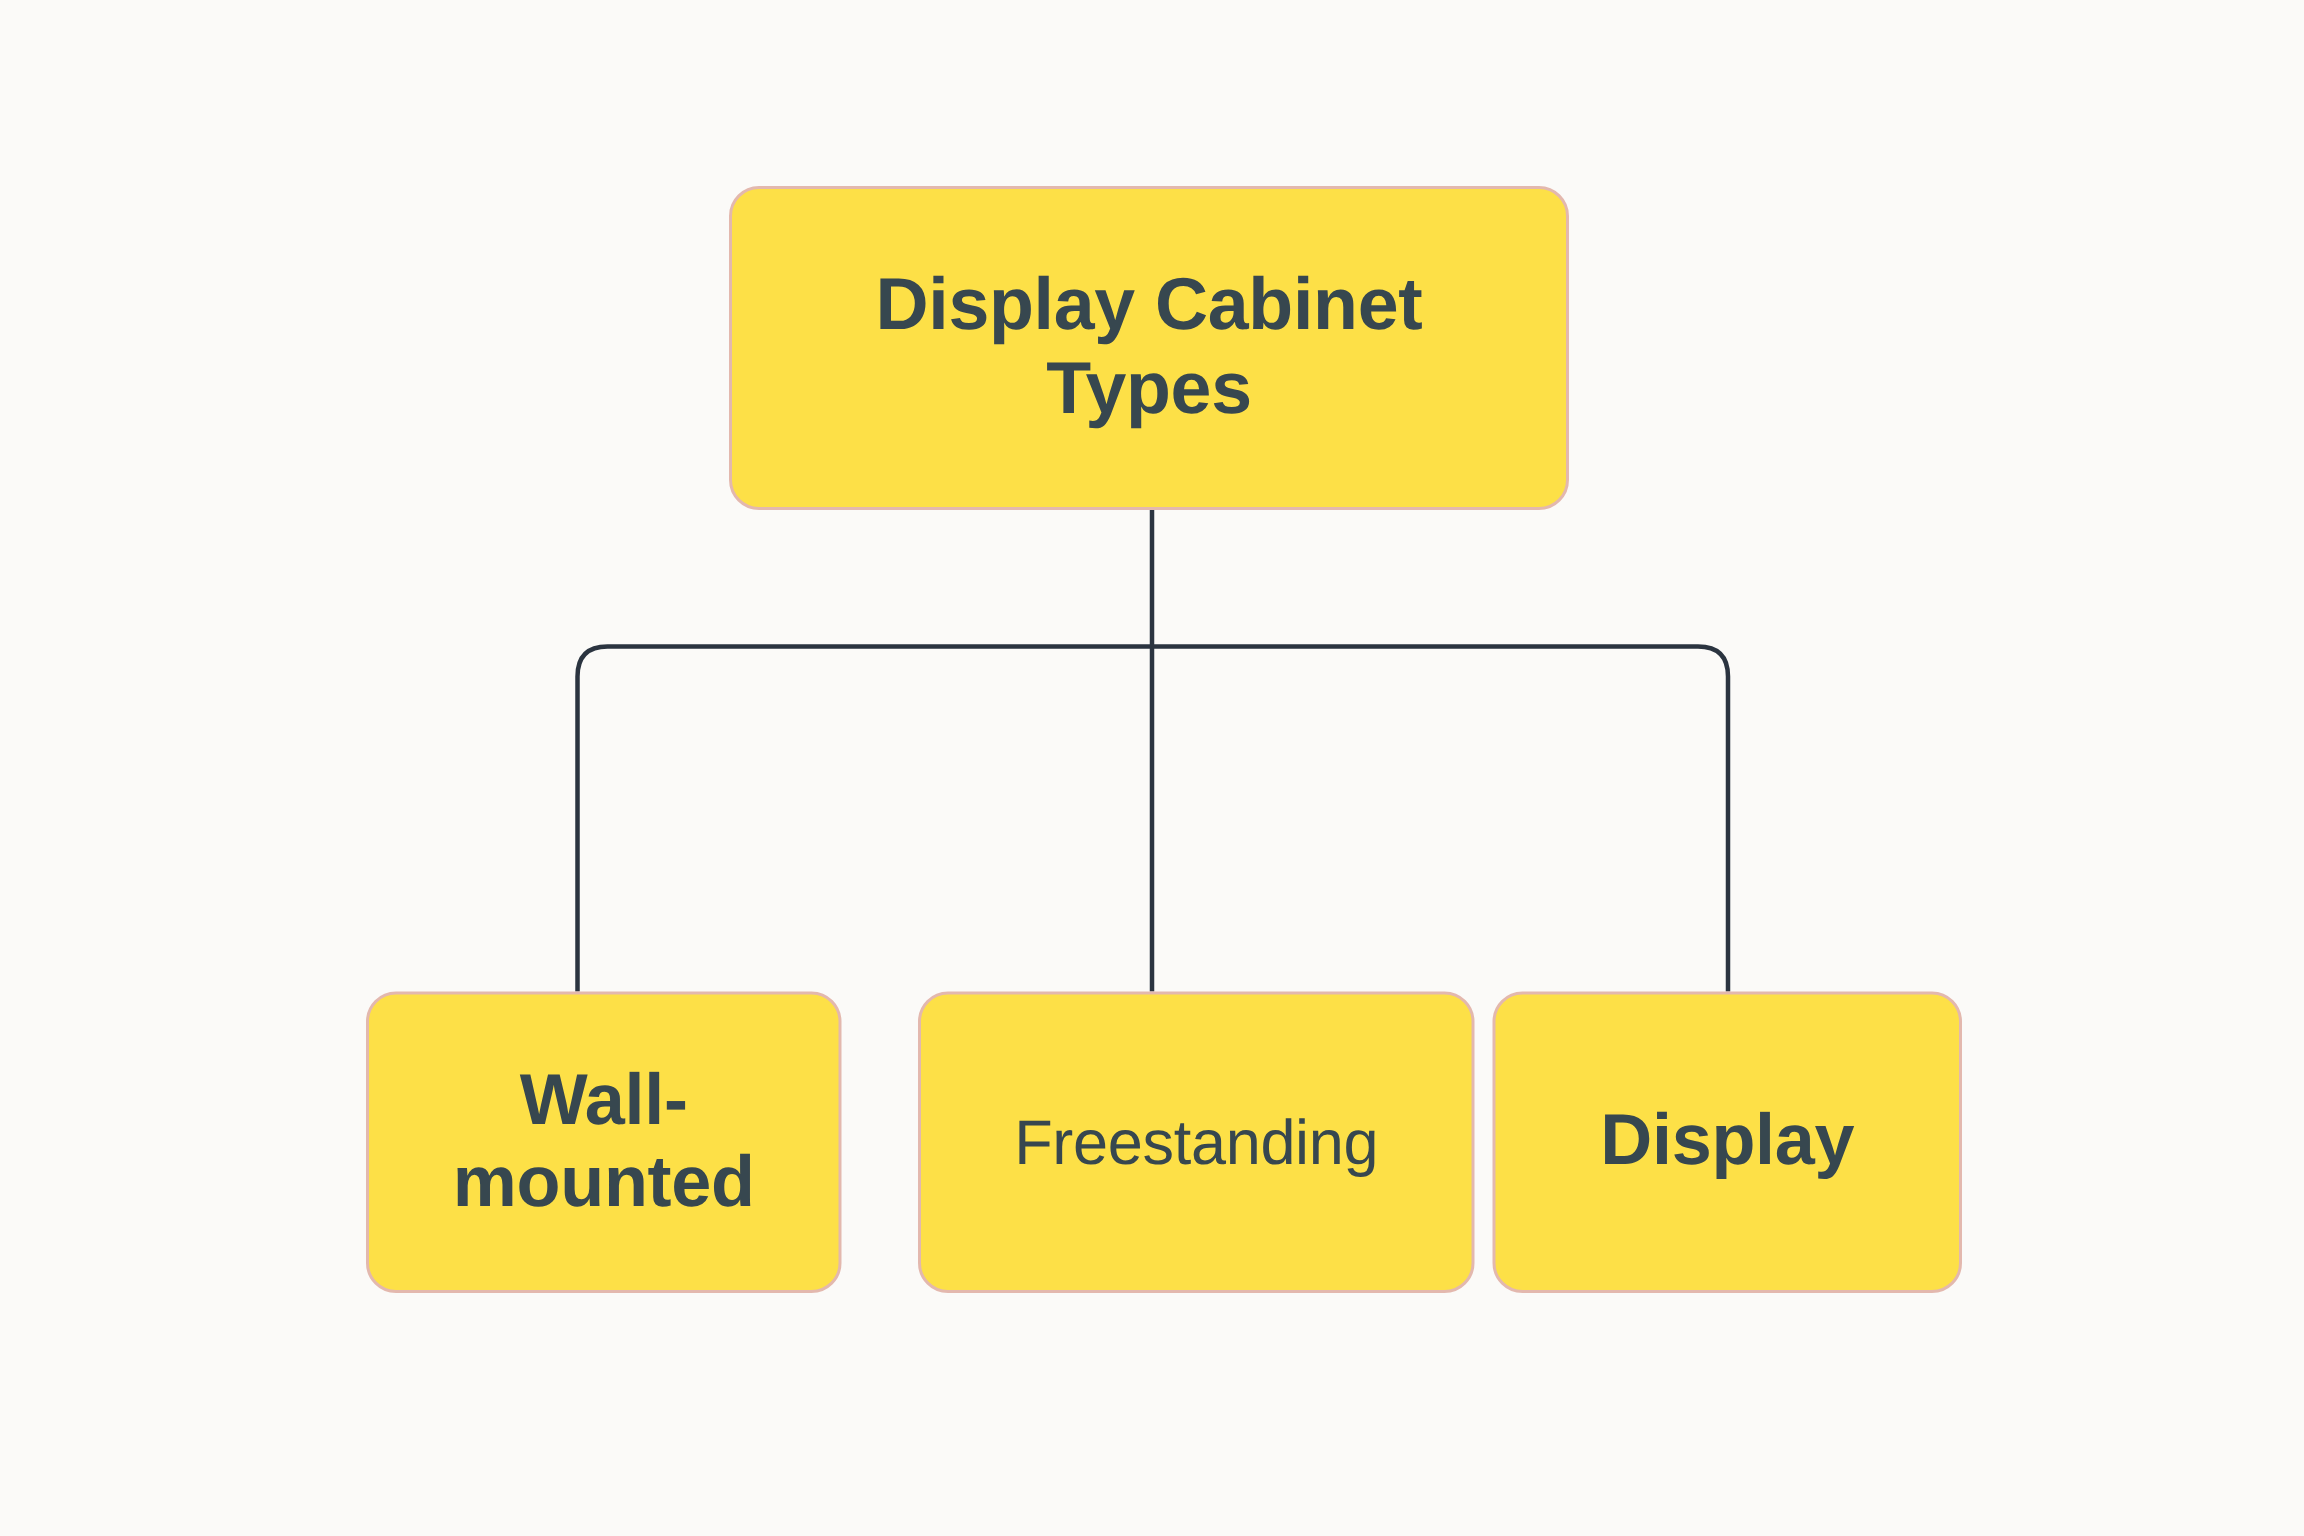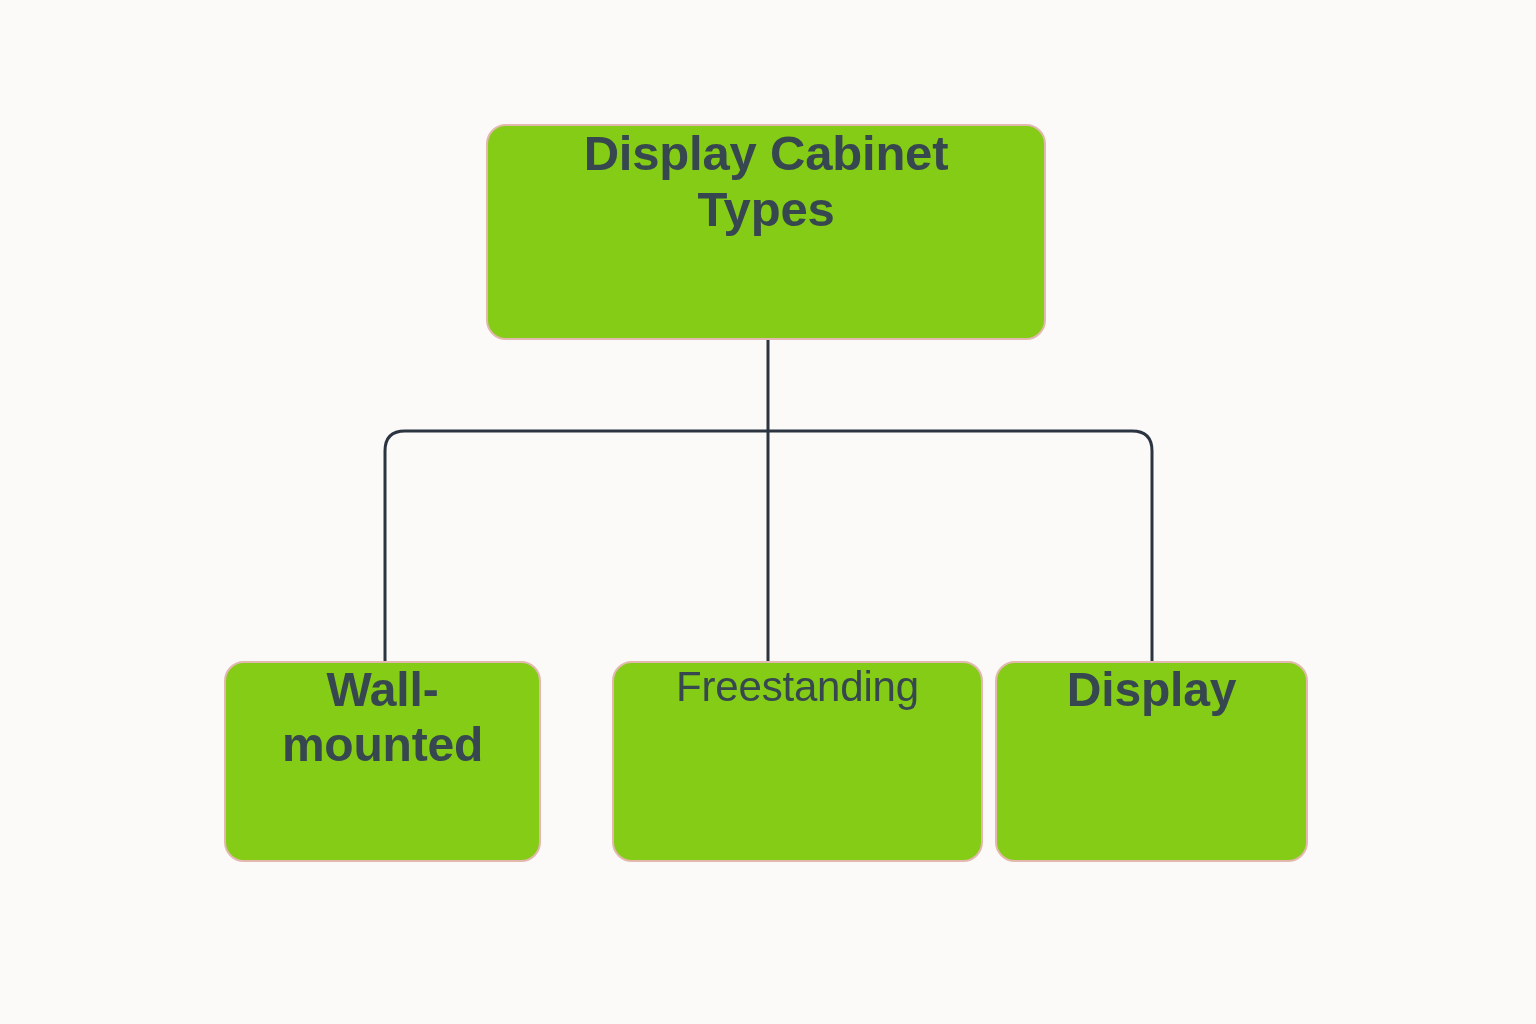--- a/index.html
+++ b/index.html
@@ -23,24 +23,24 @@
     left: 0;
     top: 0;
     width: 1536px;
     height: 1024px;
     pointer-events: none;
   }
   .node {
     position: absolute;
     box-sizing: border-box;
     display: flex;
-    align-items: flex-start;
+    align-items: center;
     justify-content: center;
     text-align: center;
-    background: #84cc16;
+    background: #fde047;
     border: 2px solid #e3b8ae;
     border-radius: 20px;
     color: #37474f;
     overflow: hidden;
   }
   .node-label {
     display: block;
     width: 100%;
     padding: 0 14px;
     box-sizing: border-box;
@@ -57,21 +57,21 @@
   .node-root .node-label {
     font-size: 49px;
     font-weight: bold;
     padding: 0 40px;
   }
   .node-child {
     top: 661px;
     height: 201px;
   }
   .node-wall {
-    left: 224px;
+    left: 244px;
     width: 317px;
   }
   .node-wall .node-label {
     font-size: 48px;
     font-weight: bold;
   }
   .node-free {
     left: 612px;
     width: 371px;
   }

